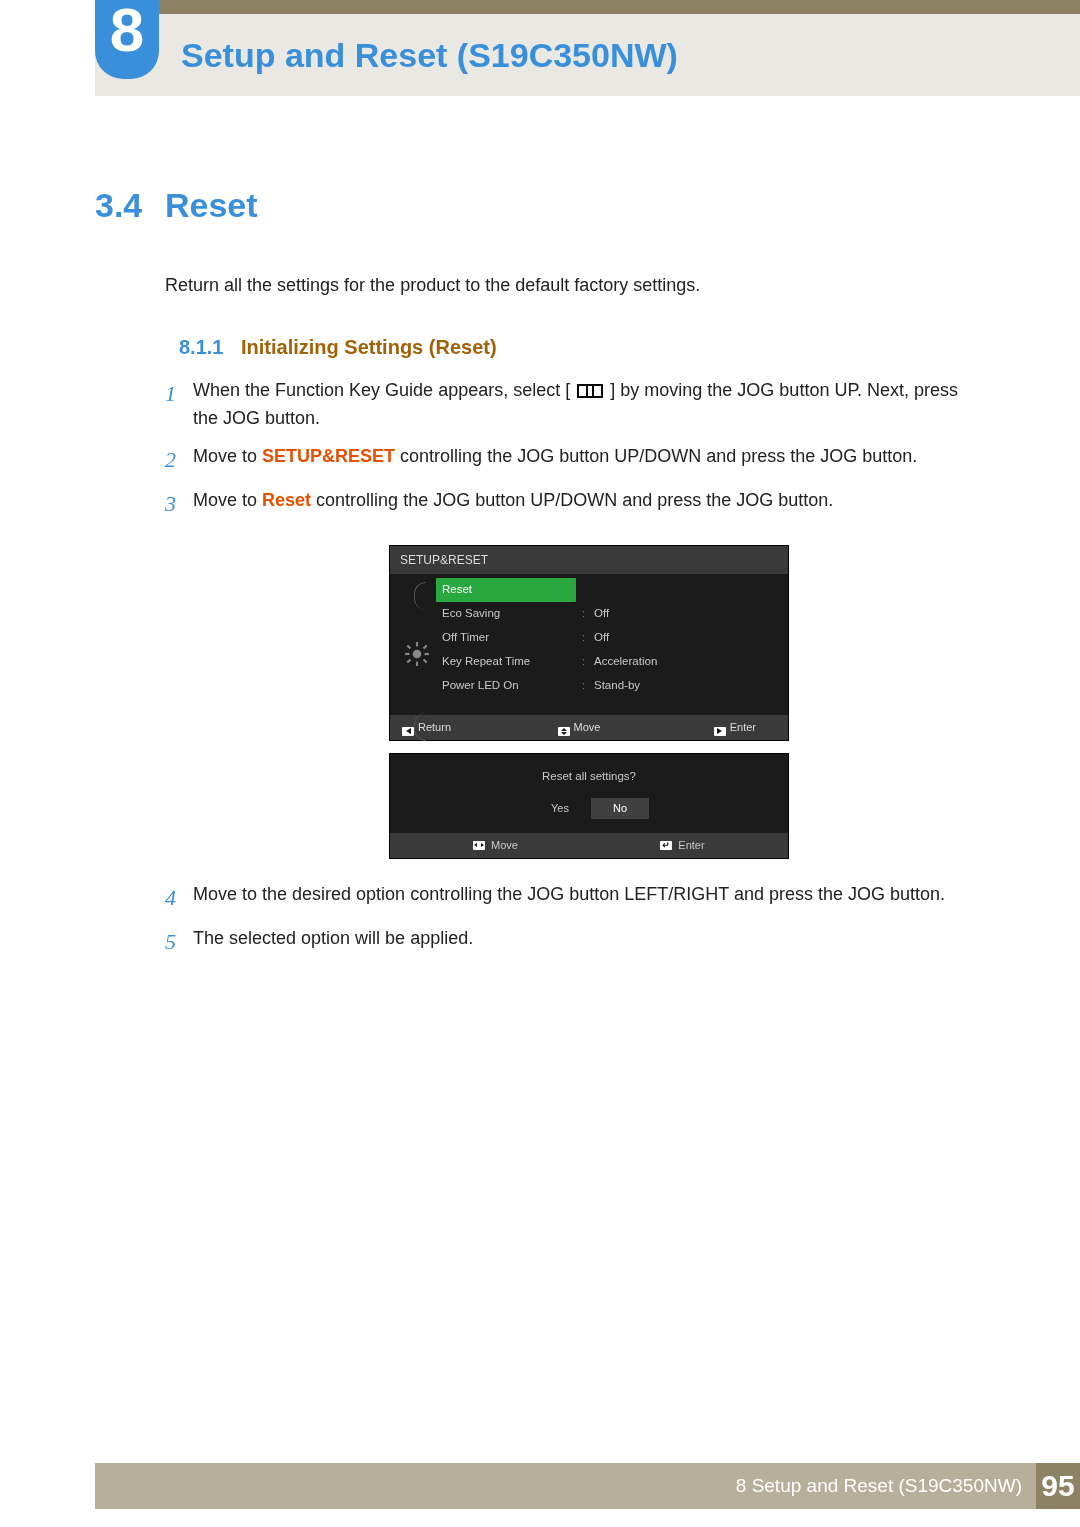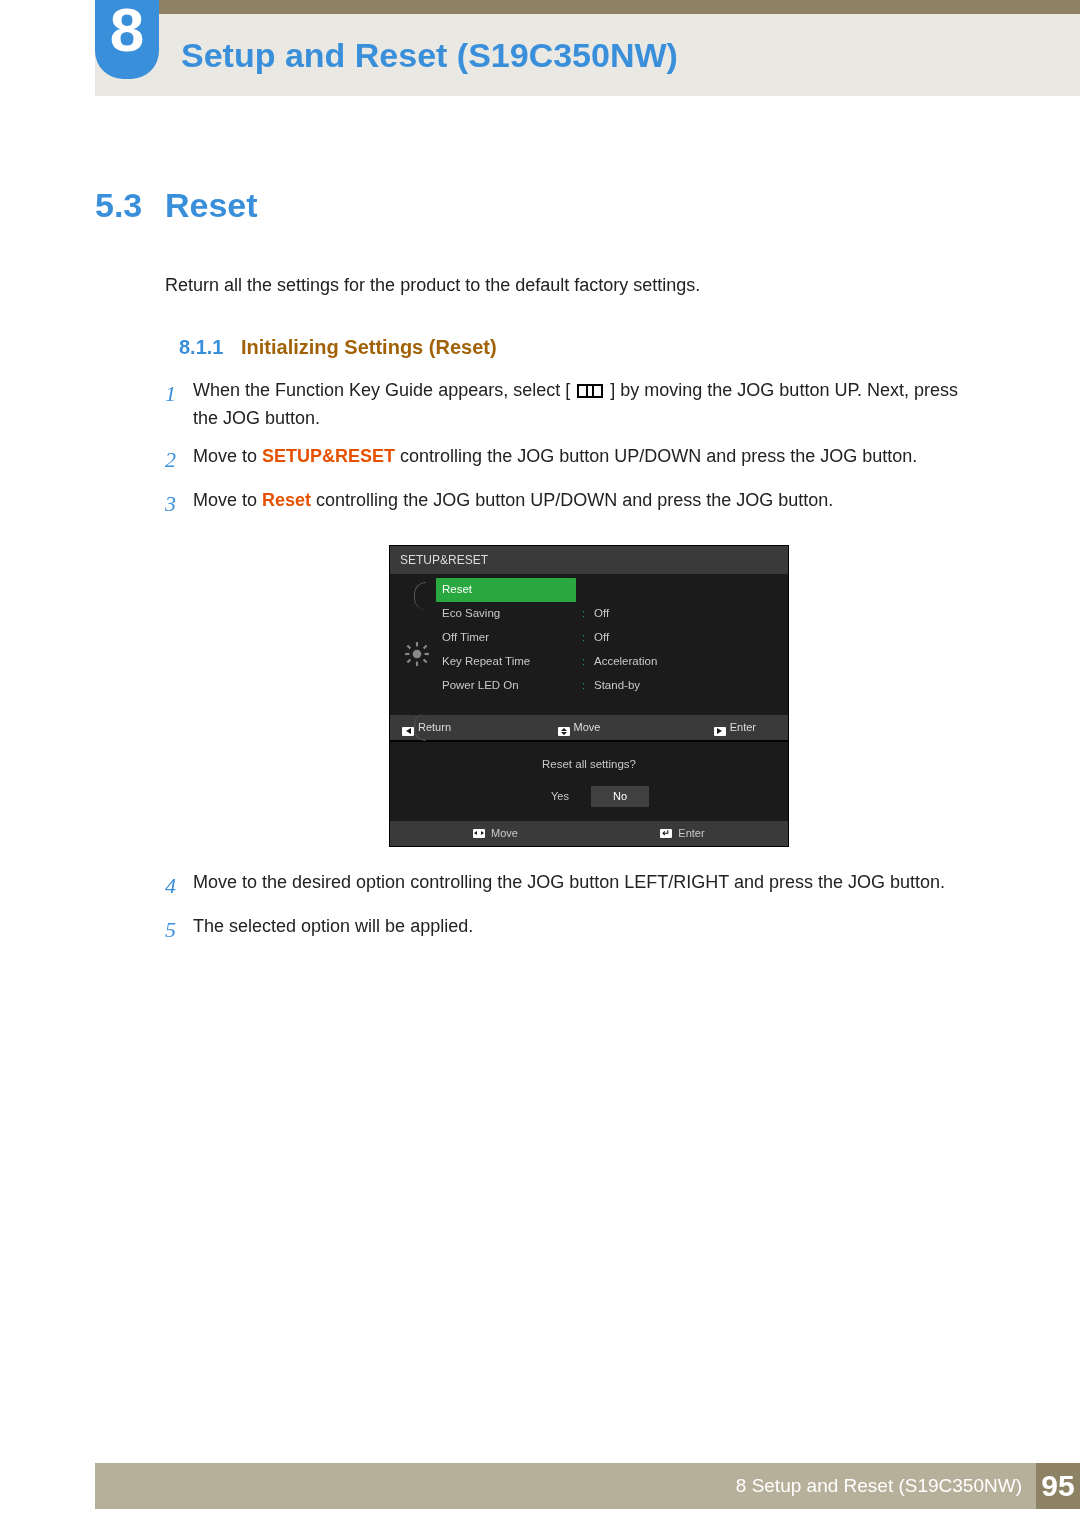--- a/index.html
+++ b/index.html
@@ -164,20 +164,21 @@
     padding: 4px 12px;
     font-size: 11px;
     color: #ddd;
   }
   .osd-footer .fitem { display:flex; align-items:flex-end; gap:4px; flex:1;}
   .osd-footer .fitem.center { justify-content: center;}
   .osd-footer .fitem.right { justify-content: flex-end; padding-right:20px;}
   .dialog-panel {
     background: #1b1b1b;
     border: 1px solid #000;
+    margin-top: 12px;
     color: #c9c9c9;
     font-size: 12px;
     text-align: center;
     padding-top: 14px;
   }
   .dialog-q { font-size: 11.5px; margin-bottom: 12px; }
   .dialog-opts { display:flex; justify-content:center; margin-bottom:14px;}
   .dialog-opt { font-size: 11px; padding: 2px 22px; }
   .dialog-opt.selected { background: #404040; color:#fff;}
   .dialog-footer {
@@ -226,21 +227,21 @@
 
 <div class="top-stripe"></div>
 <div class="header-bar">
   <div class="chapter-badge">8</div>
   <div class="chapter-title">Setup and Reset (S19C350NW)</div>
 </div>
 
 <div class="content">
 
   <div class="section-row">
-    <div class="section-num">5.3</div>
+    <div class="section-num">3.4</div>
     <div class="section-title">Reset</div>
   </div>
 
   <div class="intro-text">Return all the settings for the product to the default factory settings.</div>
 
   <div class="sub-row">
     <div class="sub-num">8.1.1</div>
     <div class="sub-title">Initializing Settings (Reset)</div>
   </div>
 

